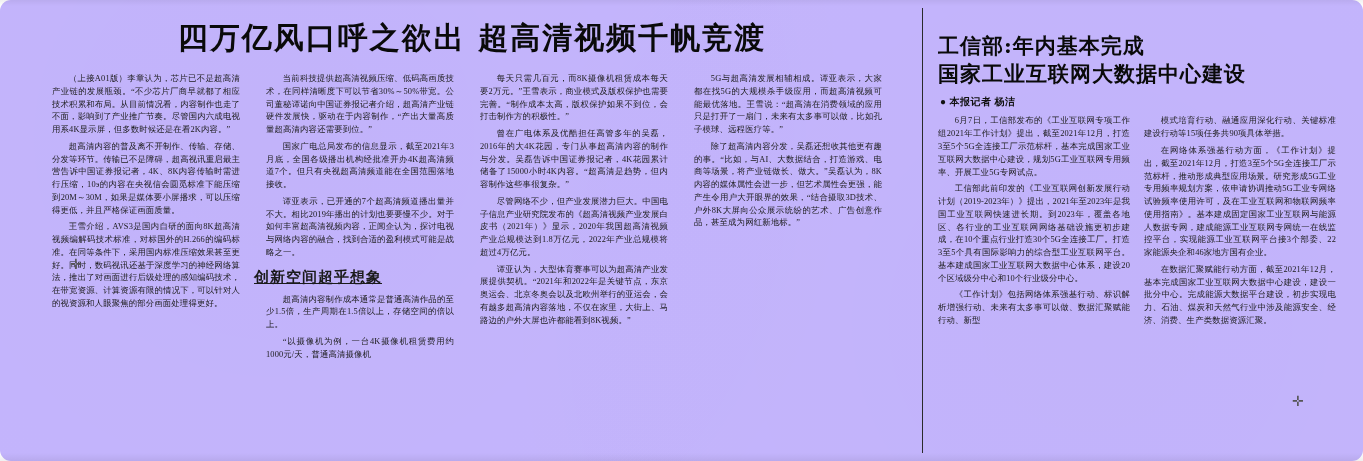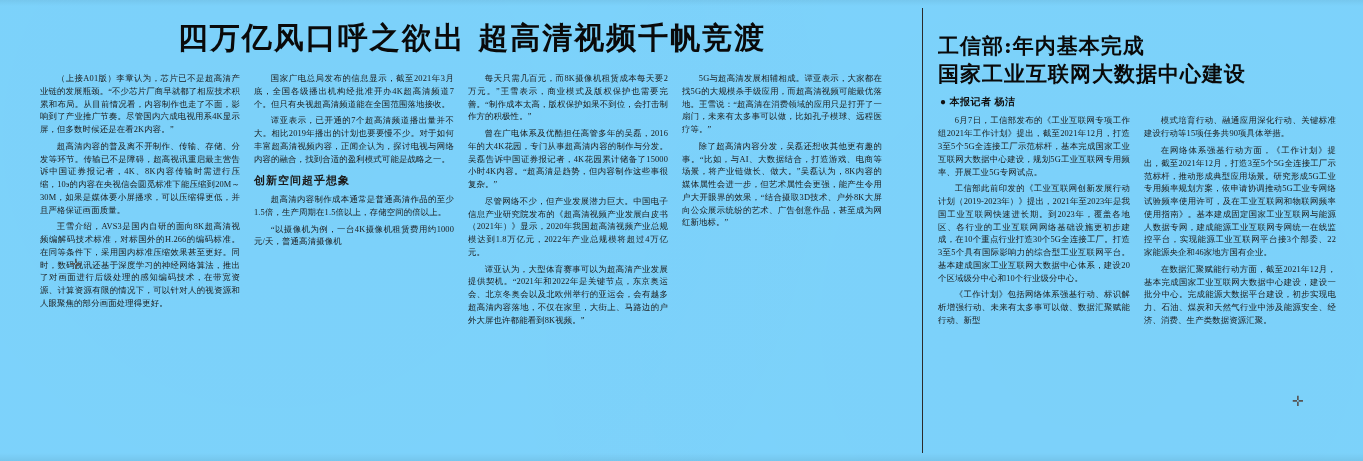--- a/index.html
+++ b/index.html
@@ -12,21 +12,22 @@
     height: 461px;
     font-family: "Liberation Serif", "DejaVu Serif", serif;
     color: #111;
     overflow: hidden;
     position: relative;
   }
   .page {
     position: relative;
     width: 1363px;
     height: 461px;
-    background: #7dd3fc;
+    background: #c4b5fd;
+    border-radius: 11px;
   }
   
   .page::before {
     content: "";
     position: absolute;
     inset: 0;
     background:
       radial-gradient(circle at 20% 30%, rgba(0,0,0,0.012), transparent 60%),
       radial-gradient(circle at 80% 70%, rgba(0,0,0,0.012), transparent 60%);
     pointer-events: none;
@@ -58,29 +59,30 @@
   }
   .col {
     width: 200px;
     font-size: 8.4px;
     line-height: 1.52;
     text-align: justify;
     color: #1b1b1b;
     letter-spacing: 0.15px;
   }
   .col p {
-    margin: 0 0 4px 0;
+    margin: 0 0 4px 12px;
     text-indent: 2em;
   }
   .col p.sub {
     font-weight: bold;
-    font-size: 11px;
+    font-size: 15px;
     text-indent: 0;
     margin: 6px 0 5px 0;
     letter-spacing: 1px;
+    text-decoration: underline;
   }
 
   
   .v-rule {
     position: absolute;
     left: 922px;
     top: 8px;
     width: 1px;
     height: 445px;
     background: #2b2b2b;
@@ -167,20 +169,21 @@
 
     <div class="columns">
 
       <div class="col">
         <p>（上接A01版）李章认为，芯片已不是超高清产业链的发展瓶颈。“不少芯片厂商早就都了相应技术积累和布局。从目前情况看，内容制作也走了不面，影响到了产业推广节奏。尽管国内六成电视用系4K显示屏，但多数时候还是在看2K内容。”</p>
         <p>超高清内容的普及离不开制作、传输、存储、分发等环节。传输已不是障碍，超高视讯重启最主营告诉中国证券报记者，4K、8K内容传输时需进行压缩，10э的内容在央视信会圆觅标准下能压缩到20M～30M，如果是媒体要小屏播求，可以压缩得更低，并且严格保证画面质量。</p>
         <p>王雪介绍，AVS3是国内自研的面向8K超高清视频编解码技术标准，对标国外的H.266的编码标准。在同等条件下，采用国内标准压缩效果甚至更好。同时，数码视讯还基于深度学习的神经网络算法，推出了对画面进行后级处理的感知编码技术，在带宽资源、计算资源有限的情况下，可以针对人的视资源和人眼聚焦的部分画面处理得更好。</p>
       </div>
 
       <div class="col">
+        <p>当前科技提供超高清视频压缩、低码高画质技术，在同样清晰度下可以节省30%～50%带宽。公司董秘谭诺向中国证券报记者介绍，超高清产业链硬件发展快，驱动在于内容制作，“产出大量高质量超高清内容还需要到位。”</p>
         <p>国家广电总局发布的信息显示，截至2021年3月底，全国各级播出机构经批准开办4K超高清频道7个。但只有央视超高清频道能在全国范围落地接收。</p>
         <p>谭亚表示，已开通的7个超高清频道播出量并不大。相比2019年播出的计划也要要慢不少。对于如何丰富超高清视频内容，正闻企认为，探讨电视与网络内容的融合，找到合适的盈利模式可能是战略之一。</p>
         <p class="sub">创新空间超乎想象</p>
         <p>超高清内容制作成本通常是普通高清作品的至少1.5倍，生产周期在1.5倍以上，存储空间的倍以上。</p>
         <p>“以摄像机为例，一台4K摄像机租赁费用约1000元/天，普通高清摄像机</p>
       </div>
 
       <div class="col">
         <p>每天只需几百元，而8K摄像机租赁成本每天要2万元。”王雪表示，商业模式及版权保护也需要完善。“制作成本太高，版权保护如果不到位，会打击制作方的积极性。”</p>
         <p>曾在广电体系及优酷担任高管多年的吴磊，2016年的大4K花园，专门从事超高清内容的制作与分发。吴磊告诉中国证券报记者，4K花园累计储备了15000小时4K内容。“超高清是趋势，但内容制作这些事很复杂。”</p>

